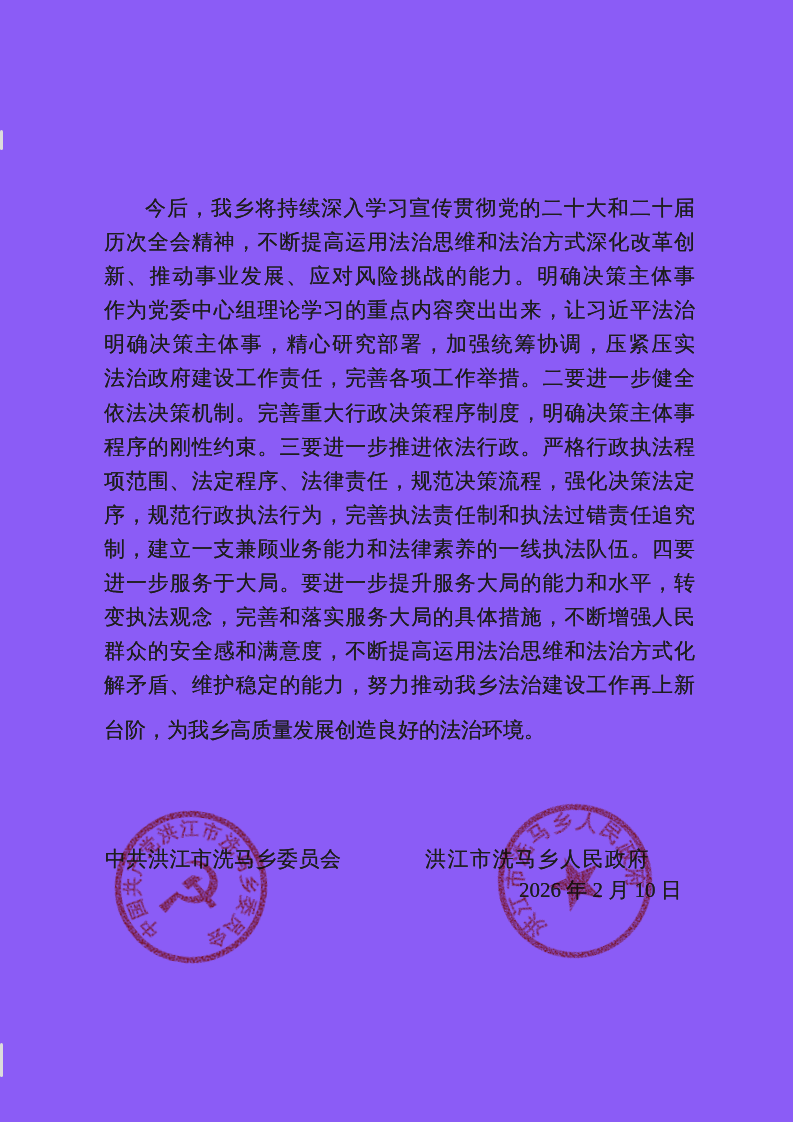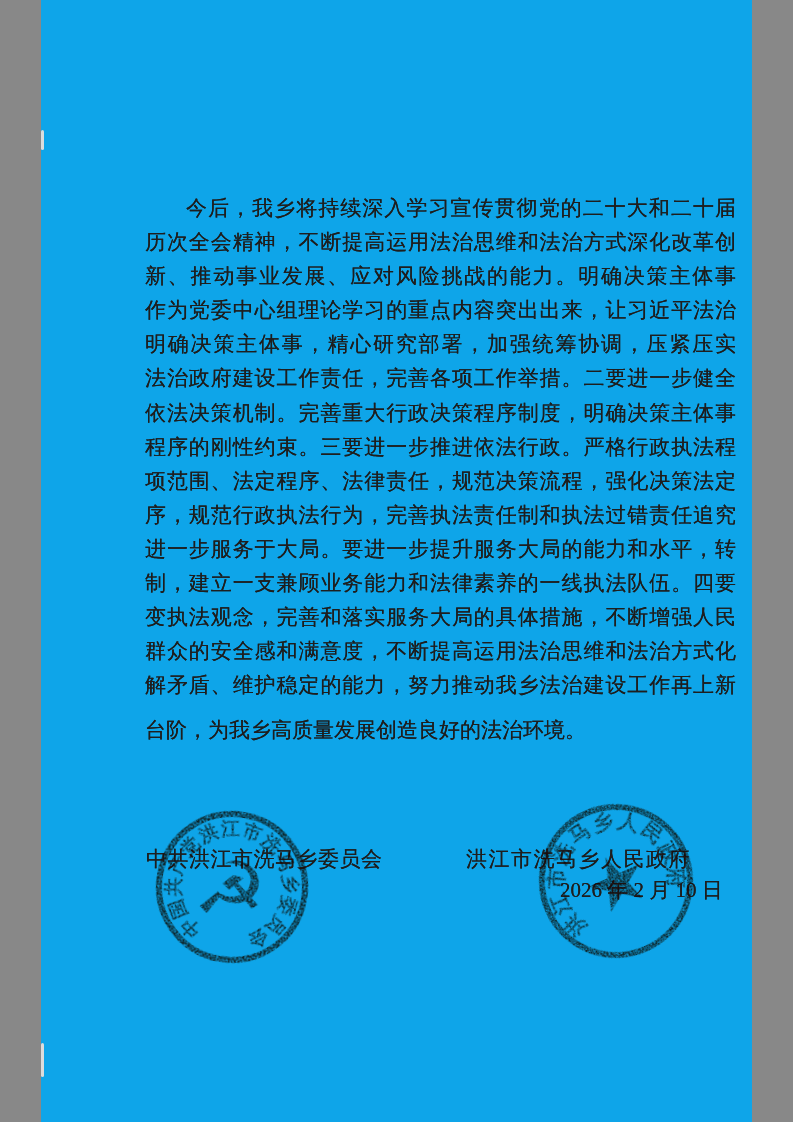--- a/index.html
+++ b/index.html
@@ -1,20 +1,20 @@
 <!DOCTYPE html>
 <html style="--seal-red: #d8271a;"><head>
 <meta charset="utf-8">
 <style>
   html,body { margin:0; padding:0; background:#888; }
   .page {
     position:relative;
-    width:711px; height:1122px;
+    width:793px; height:1122px;
     margin:0 auto;
-    background:#0ea5e9;
+    background:#8b5cf6;
     overflow:hidden;
     font-family:"Liberation Serif","DejaVu Serif",serif;
   }
   
   .doc-body {
     position:absolute;
     left:104px; top:191px; width:591px;
     color:#1e1e1e;
   }
   .line {
@@ -73,22 +73,22 @@
     <div class="line first">今后，我乡将持续深入学习宣传贯彻党的二十大和二十届</div>
     <div class="line">历次全会精神，不断提高运用法治思维和法治方式深化改革创</div>
     <div class="line">新、推动事业发展、应对风险挑战的能力。明确决策主体事</div>
     <div class="line">作为党委中心组理论学习的重点内容突出出来，让习近平法治</div>
     <div class="line">明确决策主体事，精心研究部署，加强统筹协调，压紧压实</div>
     <div class="line">法治政府建设工作责任，完善各项工作举措。二要进一步健全</div>
     <div class="line">依法决策机制。完善重大行政决策程序制度，明确决策主体事</div>
     <div class="line">程序的刚性约束。三要进一步推进依法行政。严格行政执法程</div>
     <div class="line">项范围、法定程序、法律责任，规范决策流程，强化决策法定</div>
     <div class="line">序，规范行政执法行为，完善执法责任制和执法过错责任追究</div>
+    <div class="line">制，建立一支兼顾业务能力和法律素养的一线执法队伍。四要</div>
     <div class="line">进一步服务于大局。要进一步提升服务大局的能力和水平，转</div>
-    <div class="line">制，建立一支兼顾业务能力和法律素养的一线执法队伍。四要</div>
     <div class="line">变执法观念，完善和落实服务大局的具体措施，不断增强人民</div>
     <div class="line">群众的安全感和满意度，不断提高运用法治思维和法治方式化</div>
     <div class="line">解矛盾、维护稳定的能力，努力推动我乡法治建设工作再上新</div>
     <div class="line last">台阶，为我乡高质量发展创造良好的法治环境。</div>
   </div>
 
   <div class="sig left">中共洪江市洗马乡委员会</div>
   <div class="sig right">洪江市洗马乡人民政府</div>
   <div class="date-line">2026 年 2 月 10 日</div>
 

